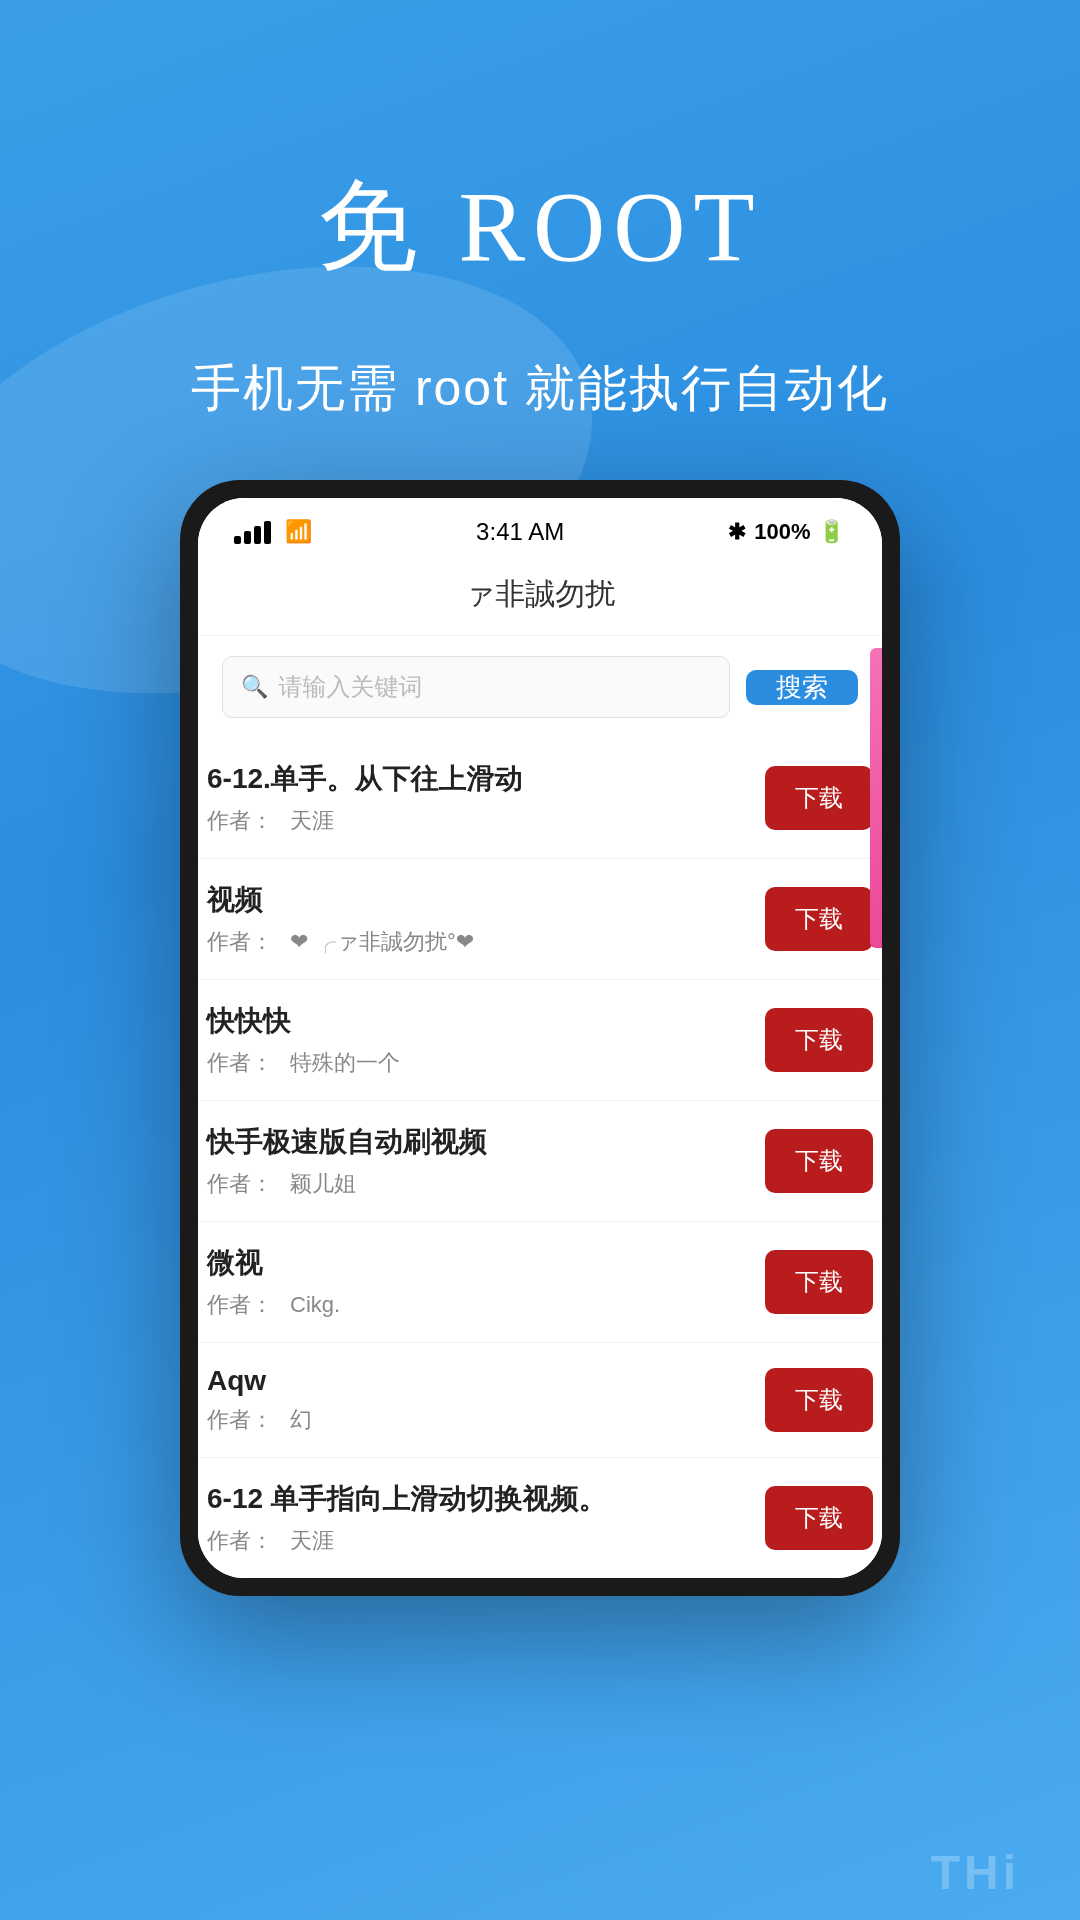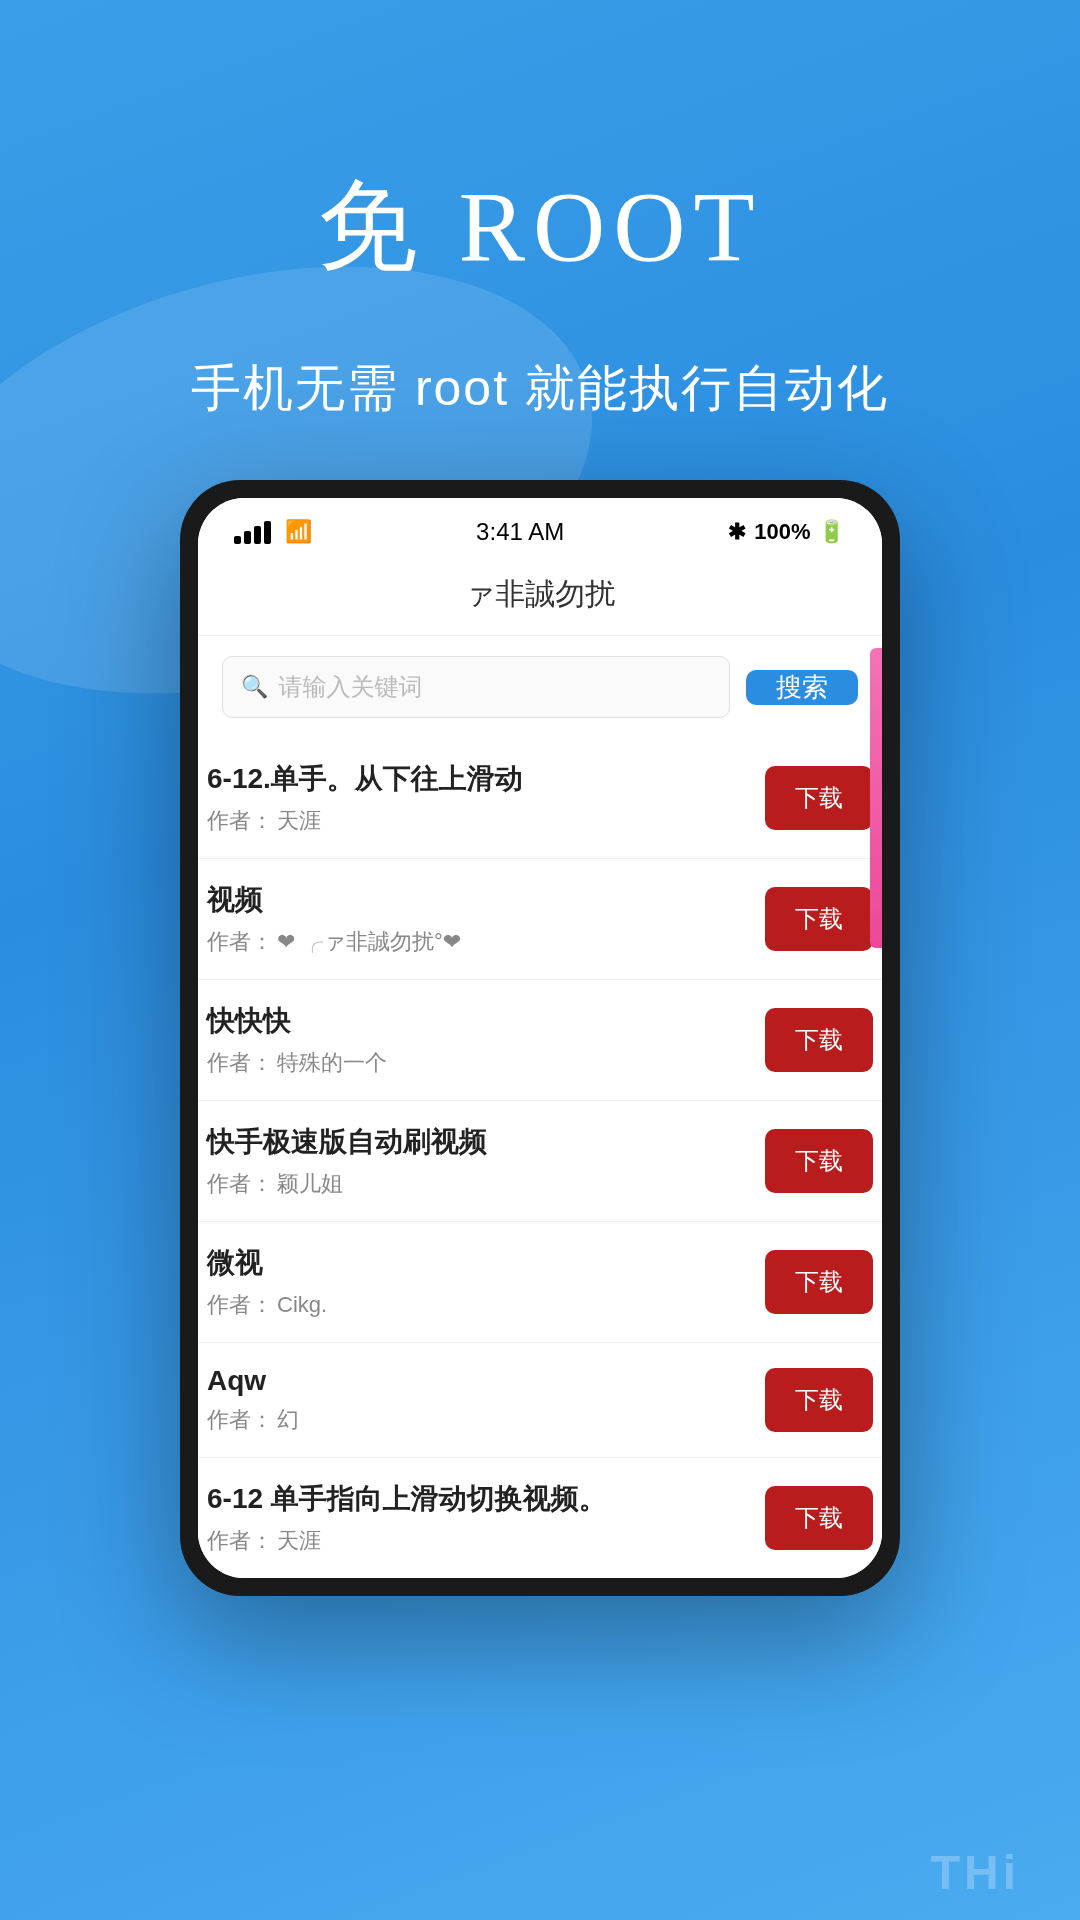--- a/index.html
+++ b/index.html
@@ -191,21 +191,21 @@
       font-weight: 600;
       color: #222;
       margin-bottom: 8px;
     }
 
     .item-author {
       font-size: 22px;
       color: #888;
       display: flex;
       align-items: center;
-      gap: 4px;
+      gap: 17px;
     }
 
     .download-btn {
       background: #b91c1c;
       color: #fff;
       border: none;
       border-radius: 10px;
       padding: 16px 30px;
       font-size: 24px;
       cursor: pointer;

